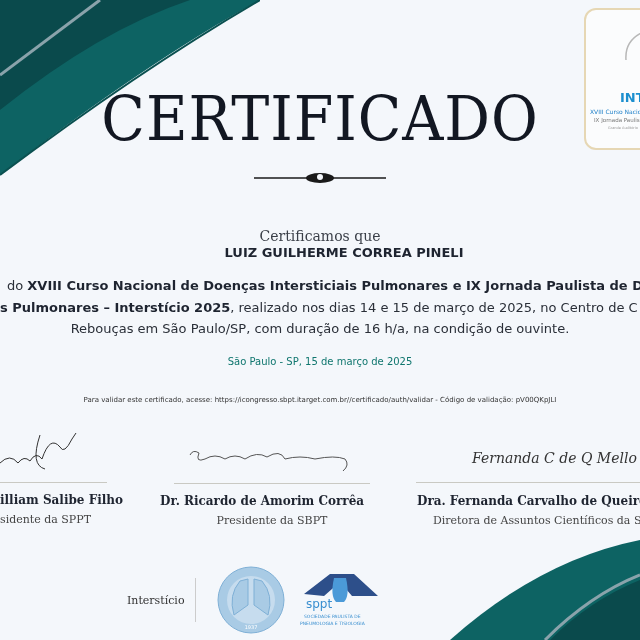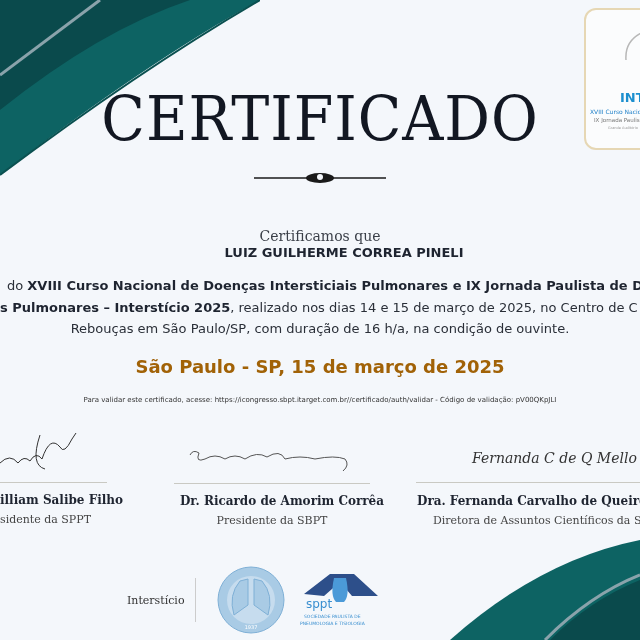--- a/index.html
+++ b/index.html
@@ -4,24 +4,24 @@
 <style>
   html, body { margin:0; padding:0; }
   body { width:640px; height:640px; overflow:hidden; background:#f4f7fb; position:relative; font-family:"DejaVu Sans", sans-serif; color:#1e2430; }
   .abs { position:absolute; }
   .center-text { position:absolute; left:0; width:640px; text-align:center; white-space:nowrap; }
   .title { top:82px; font-family:"DejaVu Serif", serif; font-size:62px; letter-spacing:1px; color:#121722; font-weight:normal; transform:scaleX(0.92); transform-origin:50% 50%; }
   .sub { top:204px; font-family:"DejaVu Serif", serif; font-size:14px; color:#3a3f48;margin-top:24px; }
   .name { top:245px; font-size:13px; font-weight:bold; color:#1e2430;padding-left:24px; }
   .body-line { font-size:13px; color:#2a2f38; }
   .body-line b { font-weight:bold; color:#1e2430; }
-  .place { top:356px; font-size:18px; color:#a16207;font-weight:bold; }
+  .place { top:356px; font-size:10px; color:#0f766e; }
   .validate { top:396px; font-size:7px; color:#333; }
   .sig-line { position:absolute; height:1px; background:#c9c9c3; }
-  .sig-name { position:absolute; font-family:"DejaVu Serif", serif; font-weight:bold; font-size:12px; color:#1e2430; white-space:nowrap; text-align:right; }
+  .sig-name { position:absolute; font-family:"DejaVu Serif", serif; font-weight:bold; font-size:12px; color:#1e2430; white-space:nowrap; text-align:left; }
   .sig-role { position:absolute; font-family:"DejaVu Serif", serif; font-size:11px; color:#444; white-space:nowrap; text-align:center; }
   .badge { position:absolute; left:584px; top:8px; width:90px; height:138px; border:2px solid #e6d7b4; border-radius:12px; background:#fbfcfd; overflow:hidden; }
 </style>
 </head>
 <body>
 
 <svg class="abs" style="left:0;top:0" width="260" height="180">
   <path d="M0,0 L260,0 Q150,60 0,175 Z" fill="#0d6363"></path>
   <path d="M0,0 L190,0 Q100,30 0,110 Z" fill="#0a4a4c"></path>
   <path d="M0,75 Q60,30 100,0" stroke="#8aa3ab" stroke-width="3" fill="none"></path>

